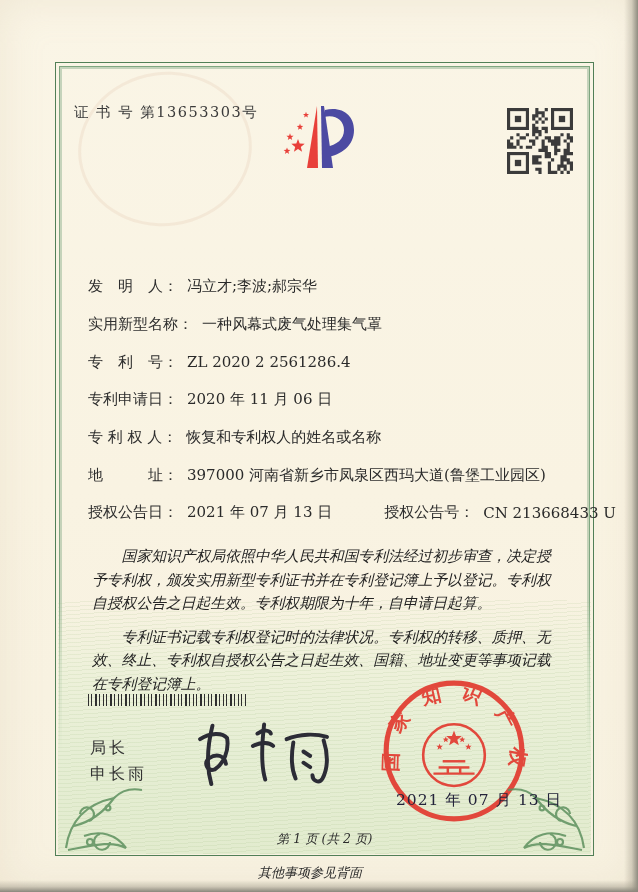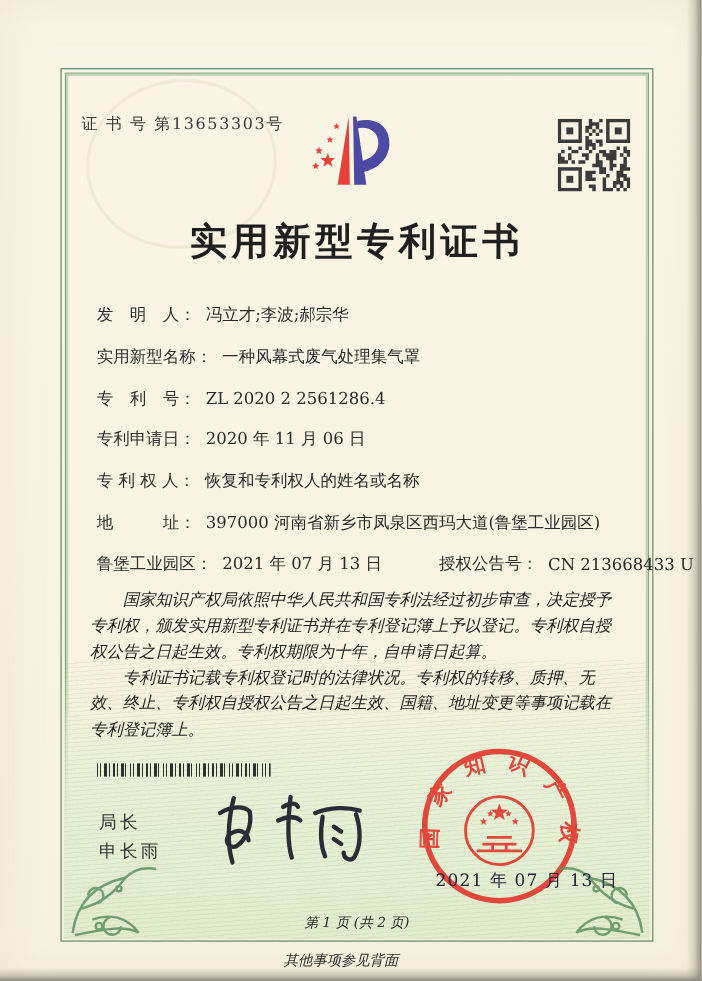--- a/index.html
+++ b/index.html
@@ -30,21 +30,21 @@
   .qr{position:absolute;left:507px;top:108px;}
   .title{position:absolute;left:55px;top:197px;width:539px;text-align:center;
     font-size:34px;font-weight:bold;letter-spacing:4px;color:#1f1f1f;}
   .fields{position:absolute;left:88px;top:268px;width:480px;}
   .row{display:flex;align-items:center;height:37.7px;font-size:15px;white-space:nowrap;}
   .row .lab{color:#2e2e2e;}
   .row .val{margin-left:9px;color:#2a2a2a;}
   .row .lab2{margin-left:52px;}
   .paras{position:absolute;left:82px;top:534px;width:484px;font-size:14.8px;
     line-height:23.6px;color:#222;font-style:italic;}
-  .paras p{margin:0;text-indent:2em;}
+  .paras p{margin:10px;text-indent:2em;}
   .barcode{position:absolute;left:88px;top:694px;width:158px;height:12px;
     background:repeating-linear-gradient(90deg,#2f2f2f 0 1.5px,transparent 1.5px 3px,
       #2f2f2f 3px 4px,transparent 4px 7px,#2f2f2f 7px 9.5px,transparent 9.5px 11px,
       #2f2f2f 11px 12px,transparent 12px 15px);}
   .director-title{position:absolute;left:90px;top:738px;font-family:Liberation Mono, monospace;
     font-size:16px;letter-spacing:3px;color:#333;}
   .director-name{position:absolute;left:90px;top:764px;font-family:"DejaVu Sans","Liberation Sans",sans-serif;
     font-size:16px;letter-spacing:3px;color:#333;}
   .signature{position:absolute;left:190px;top:716px;}
   .seal{position:absolute;left:380px;top:677px;opacity:0.93;}
@@ -86,21 +86,20 @@
     <g fill="none" stroke="#3b3b3b">
       <rect x="1.5" y="1.5" width="18" height="18" stroke-width="3"></rect>
       <rect x="7.5" y="7.5" width="6" height="6" stroke-width="6" stroke="none" fill="#3b3b3b"></rect>
       <rect x="43.5" y="1.5" width="18" height="18" stroke-width="3"></rect>
       <rect x="49.5" y="7.5" width="6" height="6" stroke="none" fill="#3b3b3b"></rect>
       <rect x="1.5" y="43.5" width="18" height="18" stroke-width="3"></rect>
       <rect x="7.5" y="49.5" width="6" height="6" stroke="none" fill="#3b3b3b"></rect>
     </g>
   </svg>
 
-  <div class="title">实用新型专利证书</div>
 
   <div class="fields">
     <div class="row">
       <span class="lab">发　明　人：</span>
       <span class="val">冯立才;李波;郝宗华</span>
     </div>
     <div class="row">
       <span class="lab">实用新型名称：</span>
       <span class="val">一种风幕式废气处理集气罩</span>
     </div>
@@ -114,21 +113,21 @@
     </div>
     <div class="row">
       <span class="lab">专 利 权 人：</span>
       <span class="val">恢复和专利权人的姓名或名称</span>
     </div>
     <div class="row">
       <span class="lab">地　　　址：</span>
       <span class="val">397000 河南省新乡市凤泉区西玛大道(鲁堡工业园区)</span>
     </div>
     <div class="row">
-      <span class="lab">鲁堡工业园区：</span>
+      <span class="lab">授权公告日：</span>
       <span class="val">2021 年 07 月 13 日</span>
       <span class="lab lab2">授权公告号：</span>
       <span class="val">CN 213668433 U</span>
     </div>
   </div>
 
   <div class="paras">
     <p>国家知识产权局依照中华人民共和国专利法经过初步审查，决定授予专利权，颁发实用新型专利证书并在专利登记簿上予以登记。专利权自授权公告之日起生效。专利权期限为十年，自申请日起算。</p>
     <p>专利证书记载专利权登记时的法律状况。专利权的转移、质押、无效、终止、专利权自授权公告之日起生效、国籍、地址变更等事项记载在专利登记簿上。</p>
   </div>

